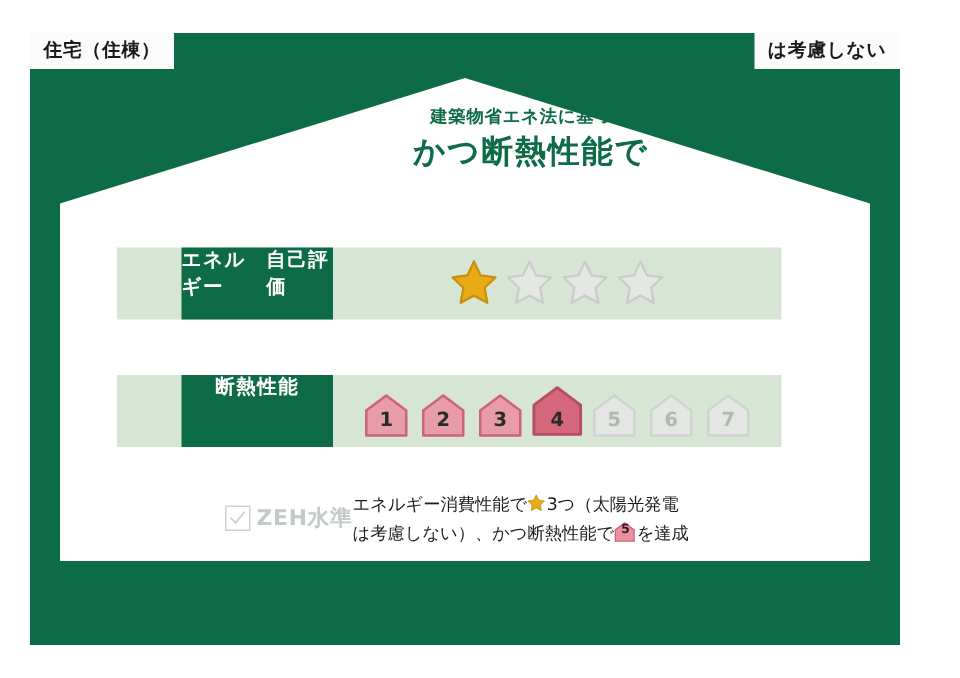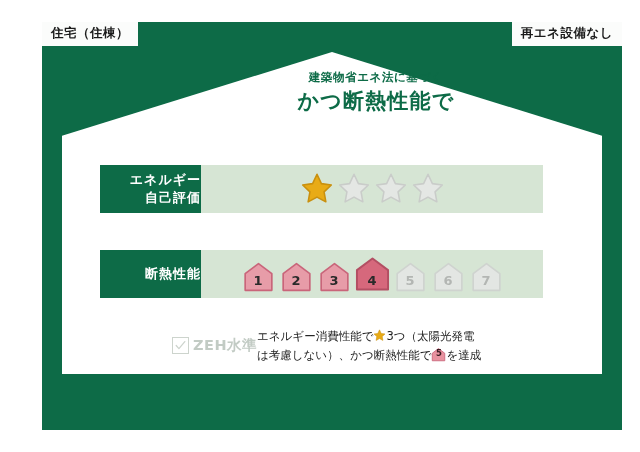--- a/index.html
+++ b/index.html
@@ -6,21 +6,21 @@
   body{
     width:640px;height:452px;
     background:#ffffff;
     font-family:"DejaVu Sans","Liberation Sans",sans-serif;
     overflow:hidden;
   }
 
   
   #label-card{
     position:absolute;
-    left:42px;top:22px;
+    left:20px;top:22px;
     width:580px;height:408px;
     background:#0d6b47;
     box-sizing:border-box;
   }
 
   
   .corner-tag{
     position:absolute;
     top:0;
     background:#fbfcfb;
@@ -80,25 +80,25 @@
   #row-insulation{top:228px;}
 
   .row-label{
     width:101px;
     background:#0d6b47;
     color:#ffffff;
     font-size:13px;
     font-weight:bold;
     letter-spacing:1px;
     display:flex;
-    flex-direction:column;
-    align-items:flex-end;
+    align-items:flex-start;
     justify-content:center;
     line-height:1.35;
     flex:none;
+    margin-left:43px;
   }
   .row-value{
     flex:1;
     display:flex;
     align-items:center;
     justify-content:center;
     gap:3px;
   }
 
   
@@ -227,21 +227,21 @@
   }
 </style>
 </head>
 <body>
 
 <div id="label-card">
 
   <div id="house-body"></div>
 
   <div class="corner-tag" id="tag-left">住宅（住棟）</div>
-  <div class="corner-tag" id="tag-right">再エネ設備なし</div>
+  <div class="corner-tag" id="tag-right">は考慮しない</div>
 
   <div id="title-block">
     <div id="title-sub">建築物省エネ法に基づく</div>
     <div id="title-main">かつ断熱性能で</div>
   </div>
 
   <div class="rating-row" id="row-energy">
     <div class="row-label">
       <span>エネルギー</span>
       <span>自己評価</span>

